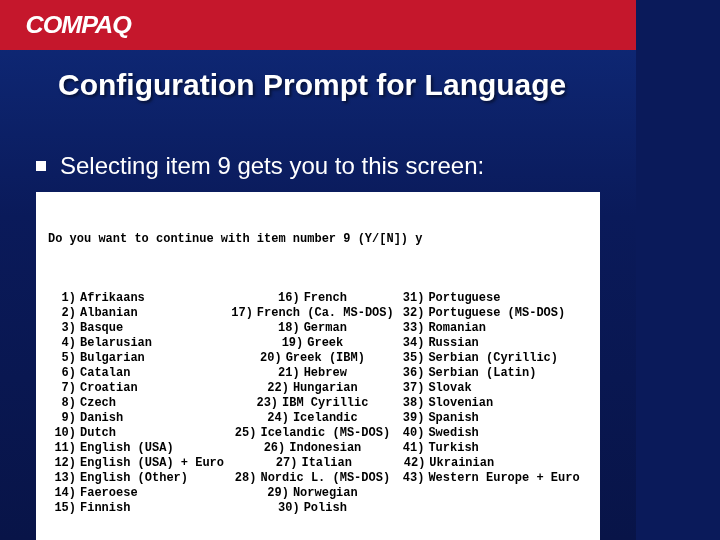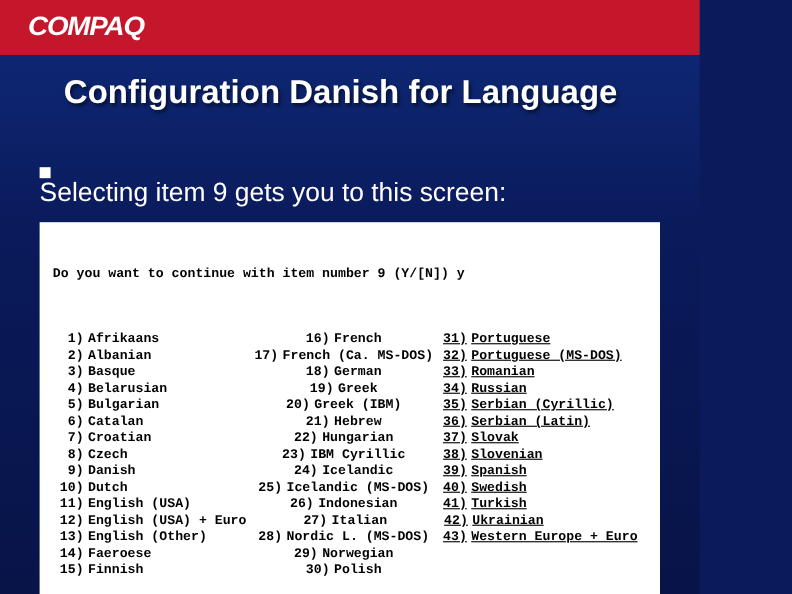--- a/index.html
+++ b/index.html
@@ -39,25 +39,24 @@
     color: #ffffff;
     font-size: 30px;
     font-weight: bold;
     font-family: Arial, Helvetica, sans-serif;
     text-align: left;
     padding: 18px 28px 0 58px;
     text-shadow: 2px 2px 3px rgba(0,0,0,0.5);
   }
   .bullet-row {
     display: flex;
-    align-items: flex-start;
+    align-items: center;
     padding: 50px 28px 8px 36px;
     color: #ffffff;
     font-size: 24px;
-    flex-direction: column;
   }
   .bullet-marker {
     width: 10px;
     height: 10px;
     background: #ffffff;
     margin-right: 14px;
     flex-shrink: 0;
   }
   .terminal {
     background: #ffffff;
@@ -84,32 +83,32 @@
     display: inline-block;
     width: 28px;
     text-align: right;
     padding-right: 4px;
   }
   .name {
     display: inline-block;
   }
   .col1 { width: 200px; }
   .col2 { width: 200px; justify-content: center; }
-  .col3 { width: 220px; text-decoration: underline; }
+  .col3 { width: 220px; }
 </style>
 </head>
 <body>
 
 <div class="slide">
 
   <div class="brand-bar">
     <span class="compaq-logo">COMPAQ</span>
   </div>
 
-  <div class="title">Configuration Danish for Language</div>
+  <div class="title">Configuration Prompt for Language</div>
 
   <div class="bullet-row">
     <span class="bullet-marker"></span>
     <span>Selecting item 9 gets you to this screen:</span>
   </div>
 
   <div class="terminal">
     <div class="term-prompt">Do you want to continue with item number 9 (Y/[N]) y</div>
     <div id="lang-rows"><div class="term-row"><span class="col col1"><span class="num">1)</span><span class="name">Afrikaans</span></span><span class="col col2"><span class="num">16)</span><span class="name">French</span></span><span class="col col3"><span class="num">31)</span><span class="name">Portuguese</span></span></div><div class="term-row"><span class="col col1"><span class="num">2)</span><span class="name">Albanian</span></span><span class="col col2"><span class="num">17)</span><span class="name">French (Ca. MS-DOS)</span></span><span class="col col3"><span class="num">32)</span><span class="name">Portuguese (MS-DOS)</span></span></div><div class="term-row"><span class="col col1"><span class="num">3)</span><span class="name">Basque</span></span><span class="col col2"><span class="num">18)</span><span class="name">German</span></span><span class="col col3"><span class="num">33)</span><span class="name">Romanian</span></span></div><div class="term-row"><span class="col col1"><span class="num">4)</span><span class="name">Belarusian</span></span><span class="col col2"><span class="num">19)</span><span class="name">Greek</span></span><span class="col col3"><span class="num">34)</span><span class="name">Russian</span></span></div><div class="term-row"><span class="col col1"><span class="num">5)</span><span class="name">Bulgarian</span></span><span class="col col2"><span class="num">20)</span><span class="name">Greek (IBM)</span></span><span class="col col3"><span class="num">35)</span><span class="name">Serbian (Cyrillic)</span></span></div><div class="term-row"><span class="col col1"><span class="num">6)</span><span class="name">Catalan</span></span><span class="col col2"><span class="num">21)</span><span class="name">Hebrew</span></span><span class="col col3"><span class="num">36)</span><span class="name">Serbian (Latin)</span></span></div><div class="term-row"><span class="col col1"><span class="num">7)</span><span class="name">Croatian</span></span><span class="col col2"><span class="num">22)</span><span class="name">Hungarian</span></span><span class="col col3"><span class="num">37)</span><span class="name">Slovak</span></span></div><div class="term-row"><span class="col col1"><span class="num">8)</span><span class="name">Czech</span></span><span class="col col2"><span class="num">23)</span><span class="name">IBM Cyrillic</span></span><span class="col col3"><span class="num">38)</span><span class="name">Slovenian</span></span></div><div class="term-row"><span class="col col1"><span class="num">9)</span><span class="name">Danish</span></span><span class="col col2"><span class="num">24)</span><span class="name">Icelandic</span></span><span class="col col3"><span class="num">39)</span><span class="name">Spanish</span></span></div><div class="term-row"><span class="col col1"><span class="num">10)</span><span class="name">Dutch</span></span><span class="col col2"><span class="num">25)</span><span class="name">Icelandic (MS-DOS)</span></span><span class="col col3"><span class="num">40)</span><span class="name">Swedish</span></span></div><div class="term-row"><span class="col col1"><span class="num">11)</span><span class="name">English (USA)</span></span><span class="col col2"><span class="num">26)</span><span class="name">Indonesian</span></span><span class="col col3"><span class="num">41)</span><span class="name">Turkish</span></span></div><div class="term-row"><span class="col col1"><span class="num">12)</span><span class="name">English (USA) + Euro</span></span><span class="col col2"><span class="num">27)</span><span class="name">Italian</span></span><span class="col col3"><span class="num">42)</span><span class="name">Ukrainian</span></span></div><div class="term-row"><span class="col col1"><span class="num">13)</span><span class="name">English (Other)</span></span><span class="col col2"><span class="num">28)</span><span class="name">Nordic L. (MS-DOS)</span></span><span class="col col3"><span class="num">43)</span><span class="name">Western Europe + Euro</span></span></div><div class="term-row"><span class="col col1"><span class="num">14)</span><span class="name">Faeroese</span></span><span class="col col2"><span class="num">29)</span><span class="name">Norwegian</span></span><span class="col col3"><span class="num"></span><span class="name"></span></span></div><div class="term-row"><span class="col col1"><span class="num">15)</span><span class="name">Finnish</span></span><span class="col col2"><span class="num">30)</span><span class="name">Polish</span></span><span class="col col3"><span class="num"></span><span class="name"></span></span></div></div>
     

